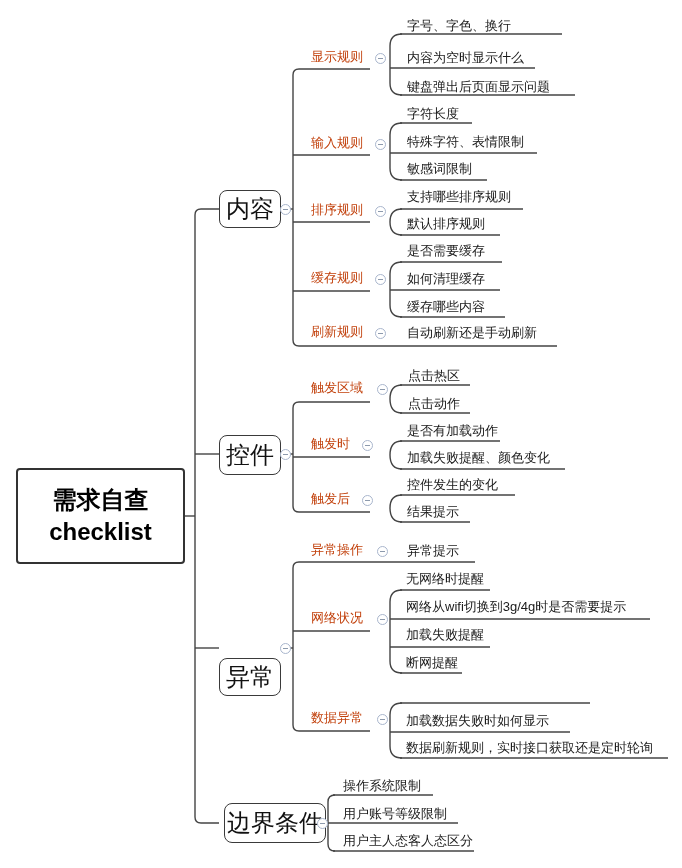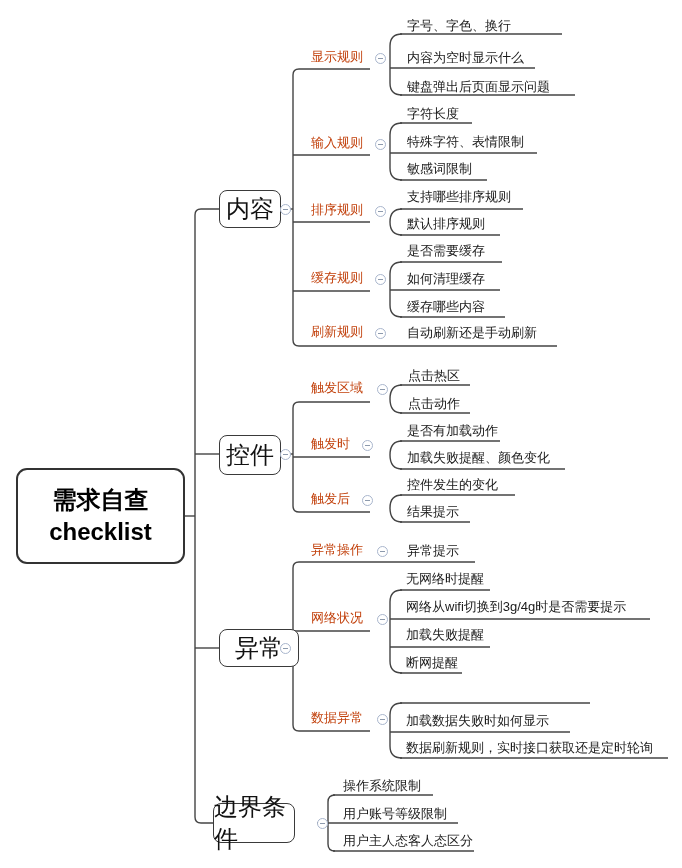--- a/index.html
+++ b/index.html
@@ -14,21 +14,21 @@
   }
   .plabel { color:#c2410c;font-family:Liberation Mono, monospace; }
   .bnode {
     position:absolute; box-sizing:border-box; background:#fff;
     border:1.5px solid #3a3a3a; border-radius:8px;
     display:flex; align-items:center; justify-content:center;
     font-size:24px; color:#111;
   }
   .root {
     position:absolute; left:16px; top:468px; width:169px; height:96px;
-    box-sizing:border-box; border:2px solid #333; border-radius:11px;
+    box-sizing:border-box; border:2px solid #333; border-radius:4px;
     background:#fff; display:flex; flex-direction:column;
     align-items:center; justify-content:center;
     font-size:24px; font-weight:bold; color:#000; line-height:32px;
   }
   .collapse {
     position:absolute; width:11px; height:11px; box-sizing:border-box;
     border:1px solid #a9b6cd; border-radius:50%; background:#fff;
   }
   .collapse::after {
     content:""; position:absolute; left:2px; right:2px; top:4px;
@@ -105,22 +105,22 @@
     </g>
   </svg>
 
   <div class="root">
     <div>需求自查</div>
     <div>checklist</div>
   </div>
 
   <div class="bnode" style="left:219px;top:190px;width:62px;height:38px">内容</div>
   <div class="bnode" style="left:219px;top:435px;width:62px;height:40px">控件</div>
-  <div class="bnode" style="left:219px;top:629px;width:80px;height:38px">异常</div>
-  <div class="bnode" style="left:213px;top:803px;width:82px;height:40px">边界条件</div>
+  <div class="bnode" style="left:219px;top:658px;width:62px;height:38px">异常</div>
+  <div class="bnode" style="left:224px;top:803px;width:102px;height:40px">边界条件</div>
 
   <div class="plabel" style="left:311px;top:57px">显示规则</div>
   <div class="plabel" style="left:311px;top:143px">输入规则</div>
   <div class="plabel" style="left:311px;top:210px">排序规则</div>
   <div class="plabel" style="left:311px;top:278px">缓存规则</div>
   <div class="plabel" style="left:311px;top:332px">刷新规则</div>
 
   <div class="plabel" style="left:311px;top:388px">触发区域</div>
   <div class="plabel" style="left:311px;top:444px">触发时</div>
   <div class="plabel" style="left:311px;top:499px">触发后</div>

